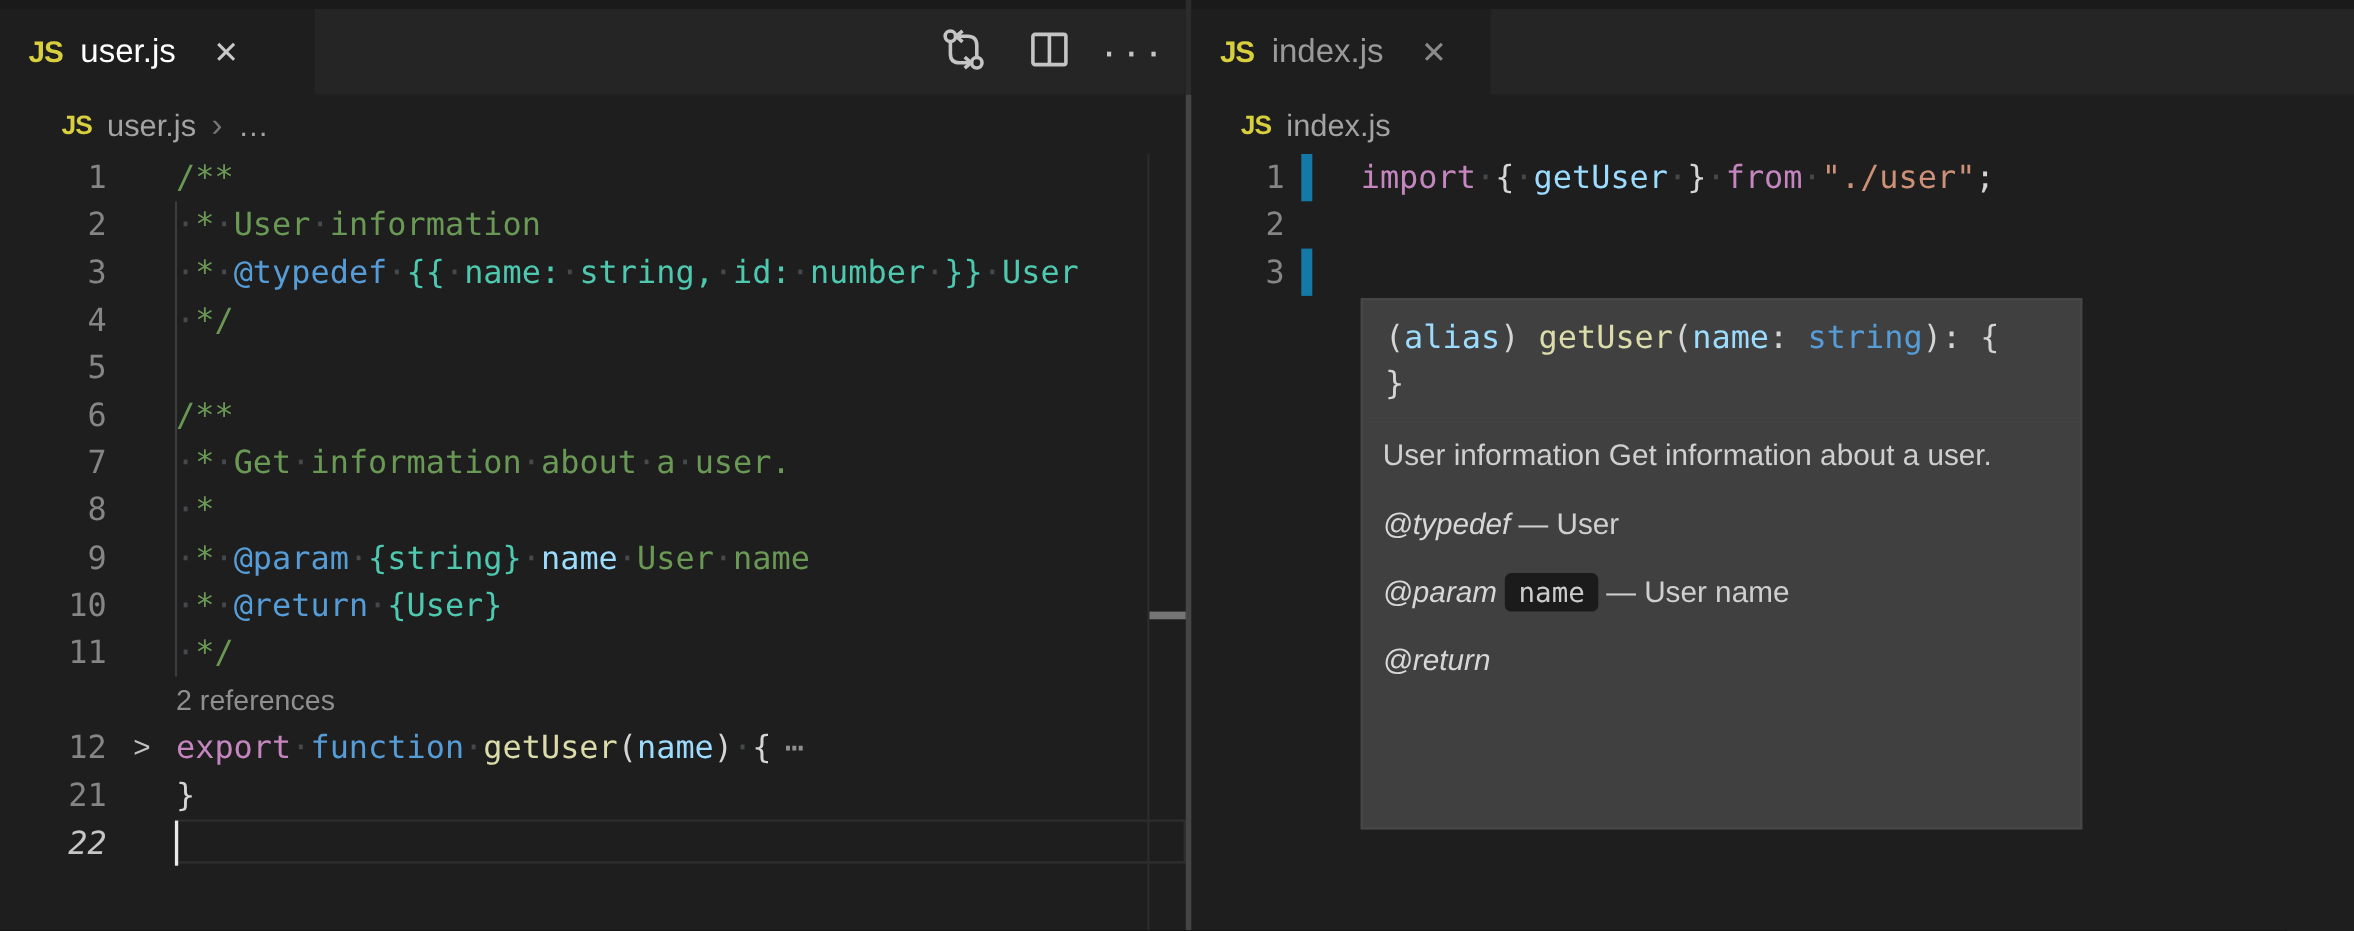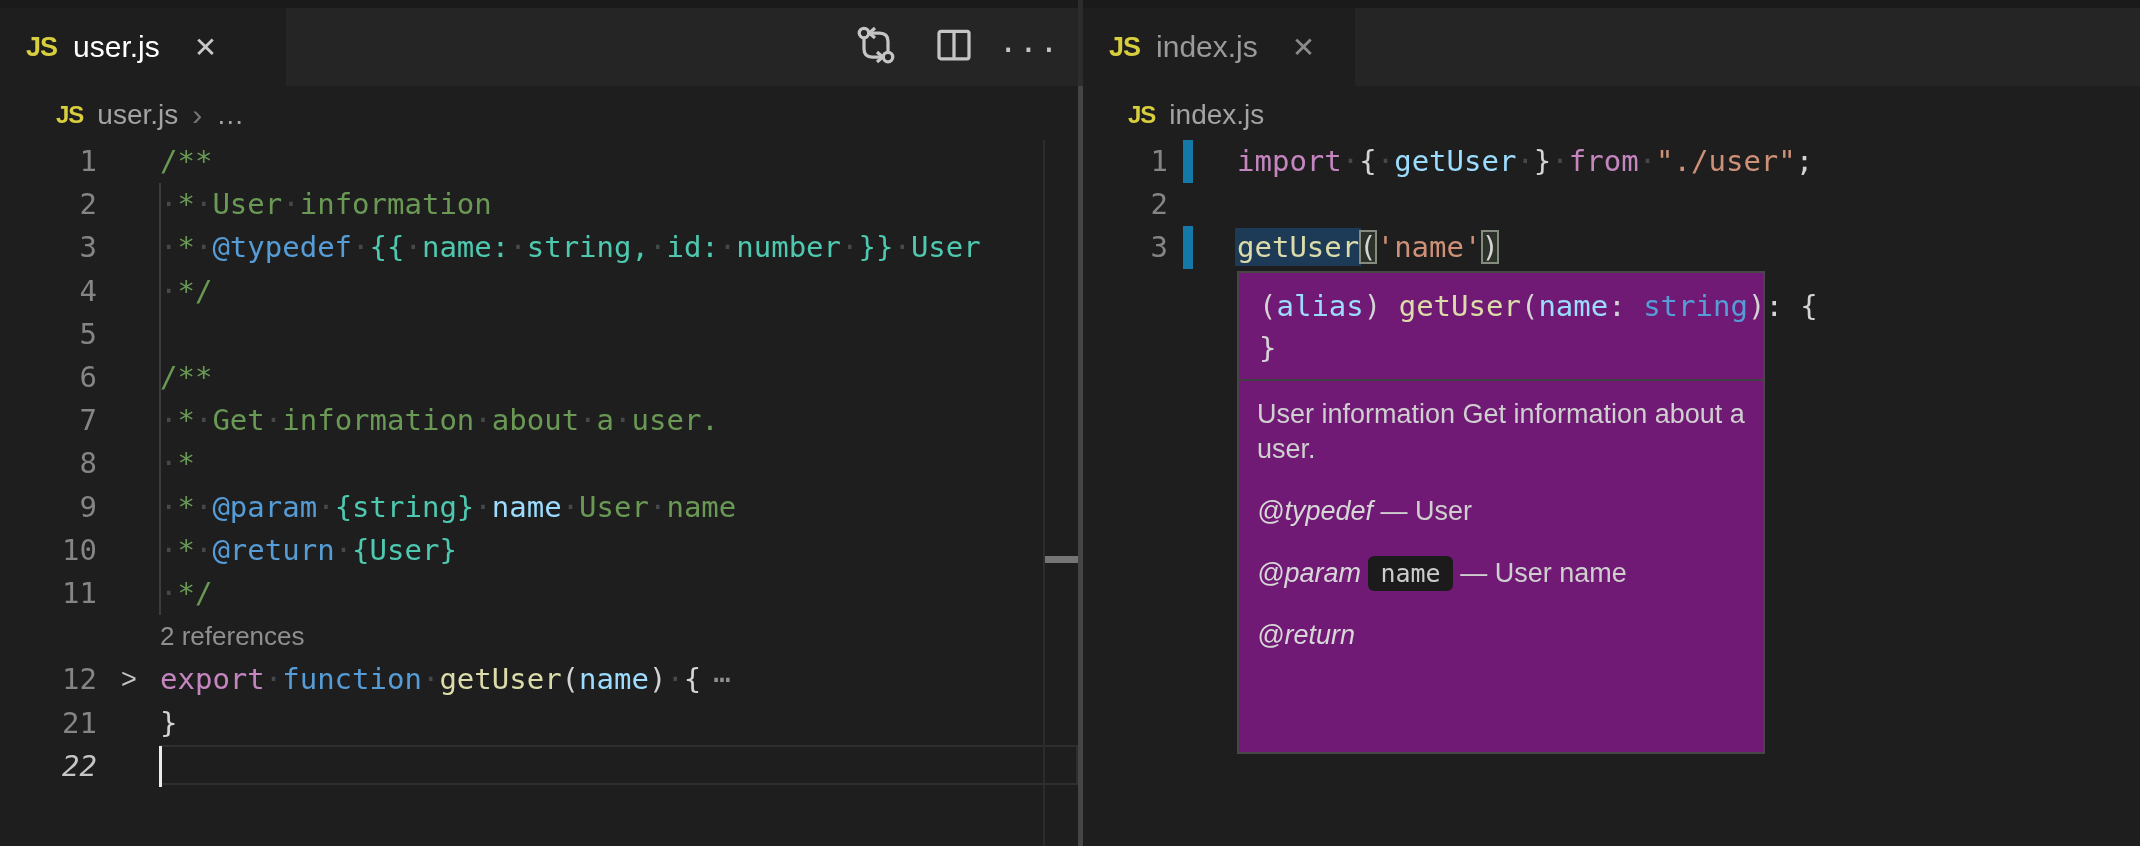--- a/index.html
+++ b/index.html
@@ -69,21 +69,21 @@
   
   .indent-guide{position:absolute;left:159px;top:183px;width:2px;height:432px;background:#3c3c3c;}
   .ruler-border{position:absolute;left:1043px;top:140px;width:2px;height:706px;background:#2c2c2c;}
   .ruler-marker{position:absolute;left:1045px;top:556px;width:33px;height:7px;background:#757575;}
 
   
   .sash-top{position:absolute;left:1078px;top:0;width:5px;height:86px;background:#2c2c2d;}
   .sash{position:absolute;left:1078px;top:86px;width:5px;height:760px;background:#454545;}
 
   
-  .hover-tooltip{position:absolute;left:1237px;top:271px;width:528px;height:483px;background:#701a75;
+  .hover-tooltip{position:absolute;left:1237px;top:271px;width:656px;height:483px;background:#404040;
                  border:2px solid #474747;box-sizing:border-box;z-index:5;}
   .hover-code{padding:12px 20px 6px 20px;}
   .hover-code .tline{font-size:29px;line-height:42px;white-space:pre;}
   .hover-sep{border-top:2px solid #414141;margin:4px 0 0 0;}
   .hover-docs{padding:16px 18px;font-size:27px;color:#cfcfcf;}
   .hover-docs p{margin:0 0 27px 0;line-height:35px;}
   .hover-docs p:last-child{margin-bottom:0;}
   .doc-tag{font-style:italic;color:#d7d7d7;}
   .doc-chip{font-family:"DejaVu Sans Mono",monospace;font-size:25px;background:#1b1b1b;
             border-radius:6px;padding:3px 12px;color:#cccccc;}
@@ -168,21 +168,21 @@
   </div>
 
   <div class="breadcrumb" style="left:1128px;">
     <span class="js-badge">JS</span>
     <span>index.js</span>
   </div>
 
   <div class="rows right mono" id="right-rows">
       <div class="row" style="top: 0px;"><span class="num">1</span><div class="mod-bar"></div><span class="code"><span class="tk-imp">import</span><span class="tk-ws">·</span><span class="tk-pu">{</span><span class="tk-ws">·</span><span class="tk-id">getUser</span><span class="tk-ws">·</span><span class="tk-pu">}</span><span class="tk-ws">·</span><span class="tk-imp">from</span><span class="tk-ws">·</span><span class="tk-st">"./user"</span><span class="tk-pu">;</span></span></div>
       <div class="row" style="top: 43.2px;"><span class="num">2</span><span class="code"></span></div>
-      <div class="row" style="top: 86.4px;"><span class="num">3</span><div class="mod-bar"></div><span class="code"><span class="tk-fn tk-hl">getUser</span><span class="tk-pu tk-brkt">(</span><span class="tk-st">'name'</span><span class="tk-pu tk-brkt">)</span></span></div>
+      <div class="row" style="top: 86.4px;"><span class="num">3</span><div class="mod-bar"></div></div>
     </div>
 
   <div class="hover-tooltip">
     <div class="hover-code mono" id="tooltip-code">
         <div class="tline"><span class="tk-pu">(</span><span class="tk-id">alias</span><span class="tk-pu">) </span><span class="tk-fn">getUser</span><span class="tk-pu">(</span><span class="tk-id">name</span><span class="tk-pu">: </span><span class="tk-kw">string</span><span class="tk-pu">): {</span></div>
         <div class="tline"><span class="tk-pu">}</span></div>
       </div>
     <div class="hover-sep"></div>
     <div class="hover-docs" id="tooltip-docs">
         <p><span>User information Get information about a user.</span></p>

